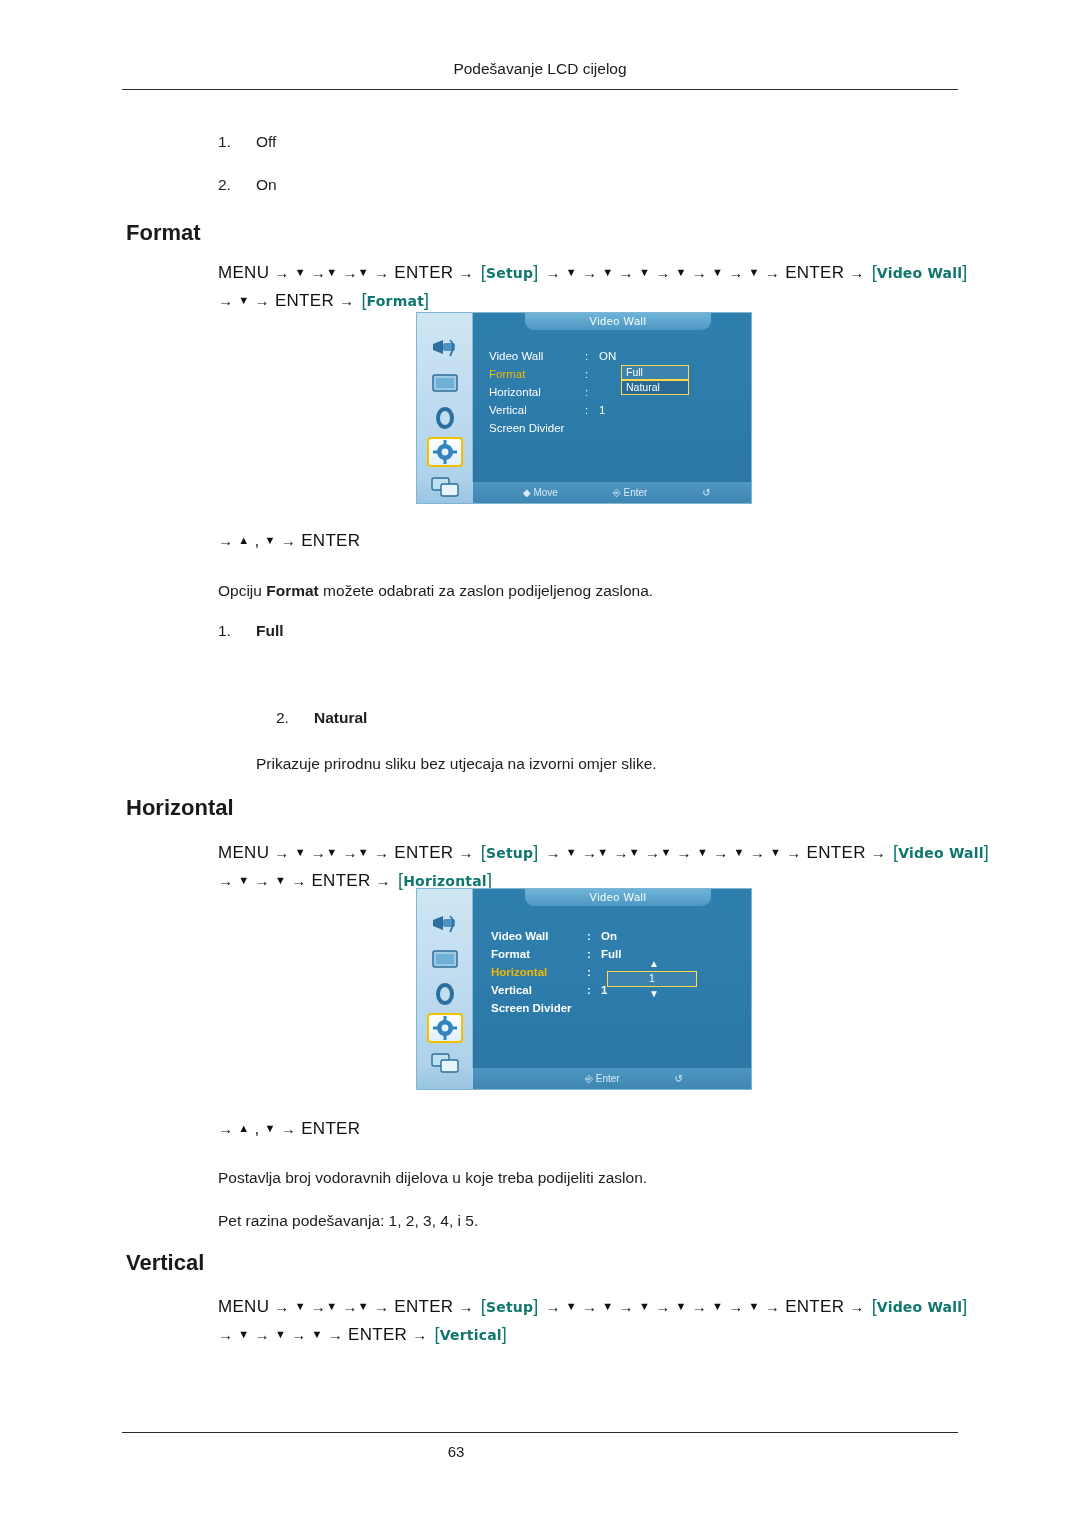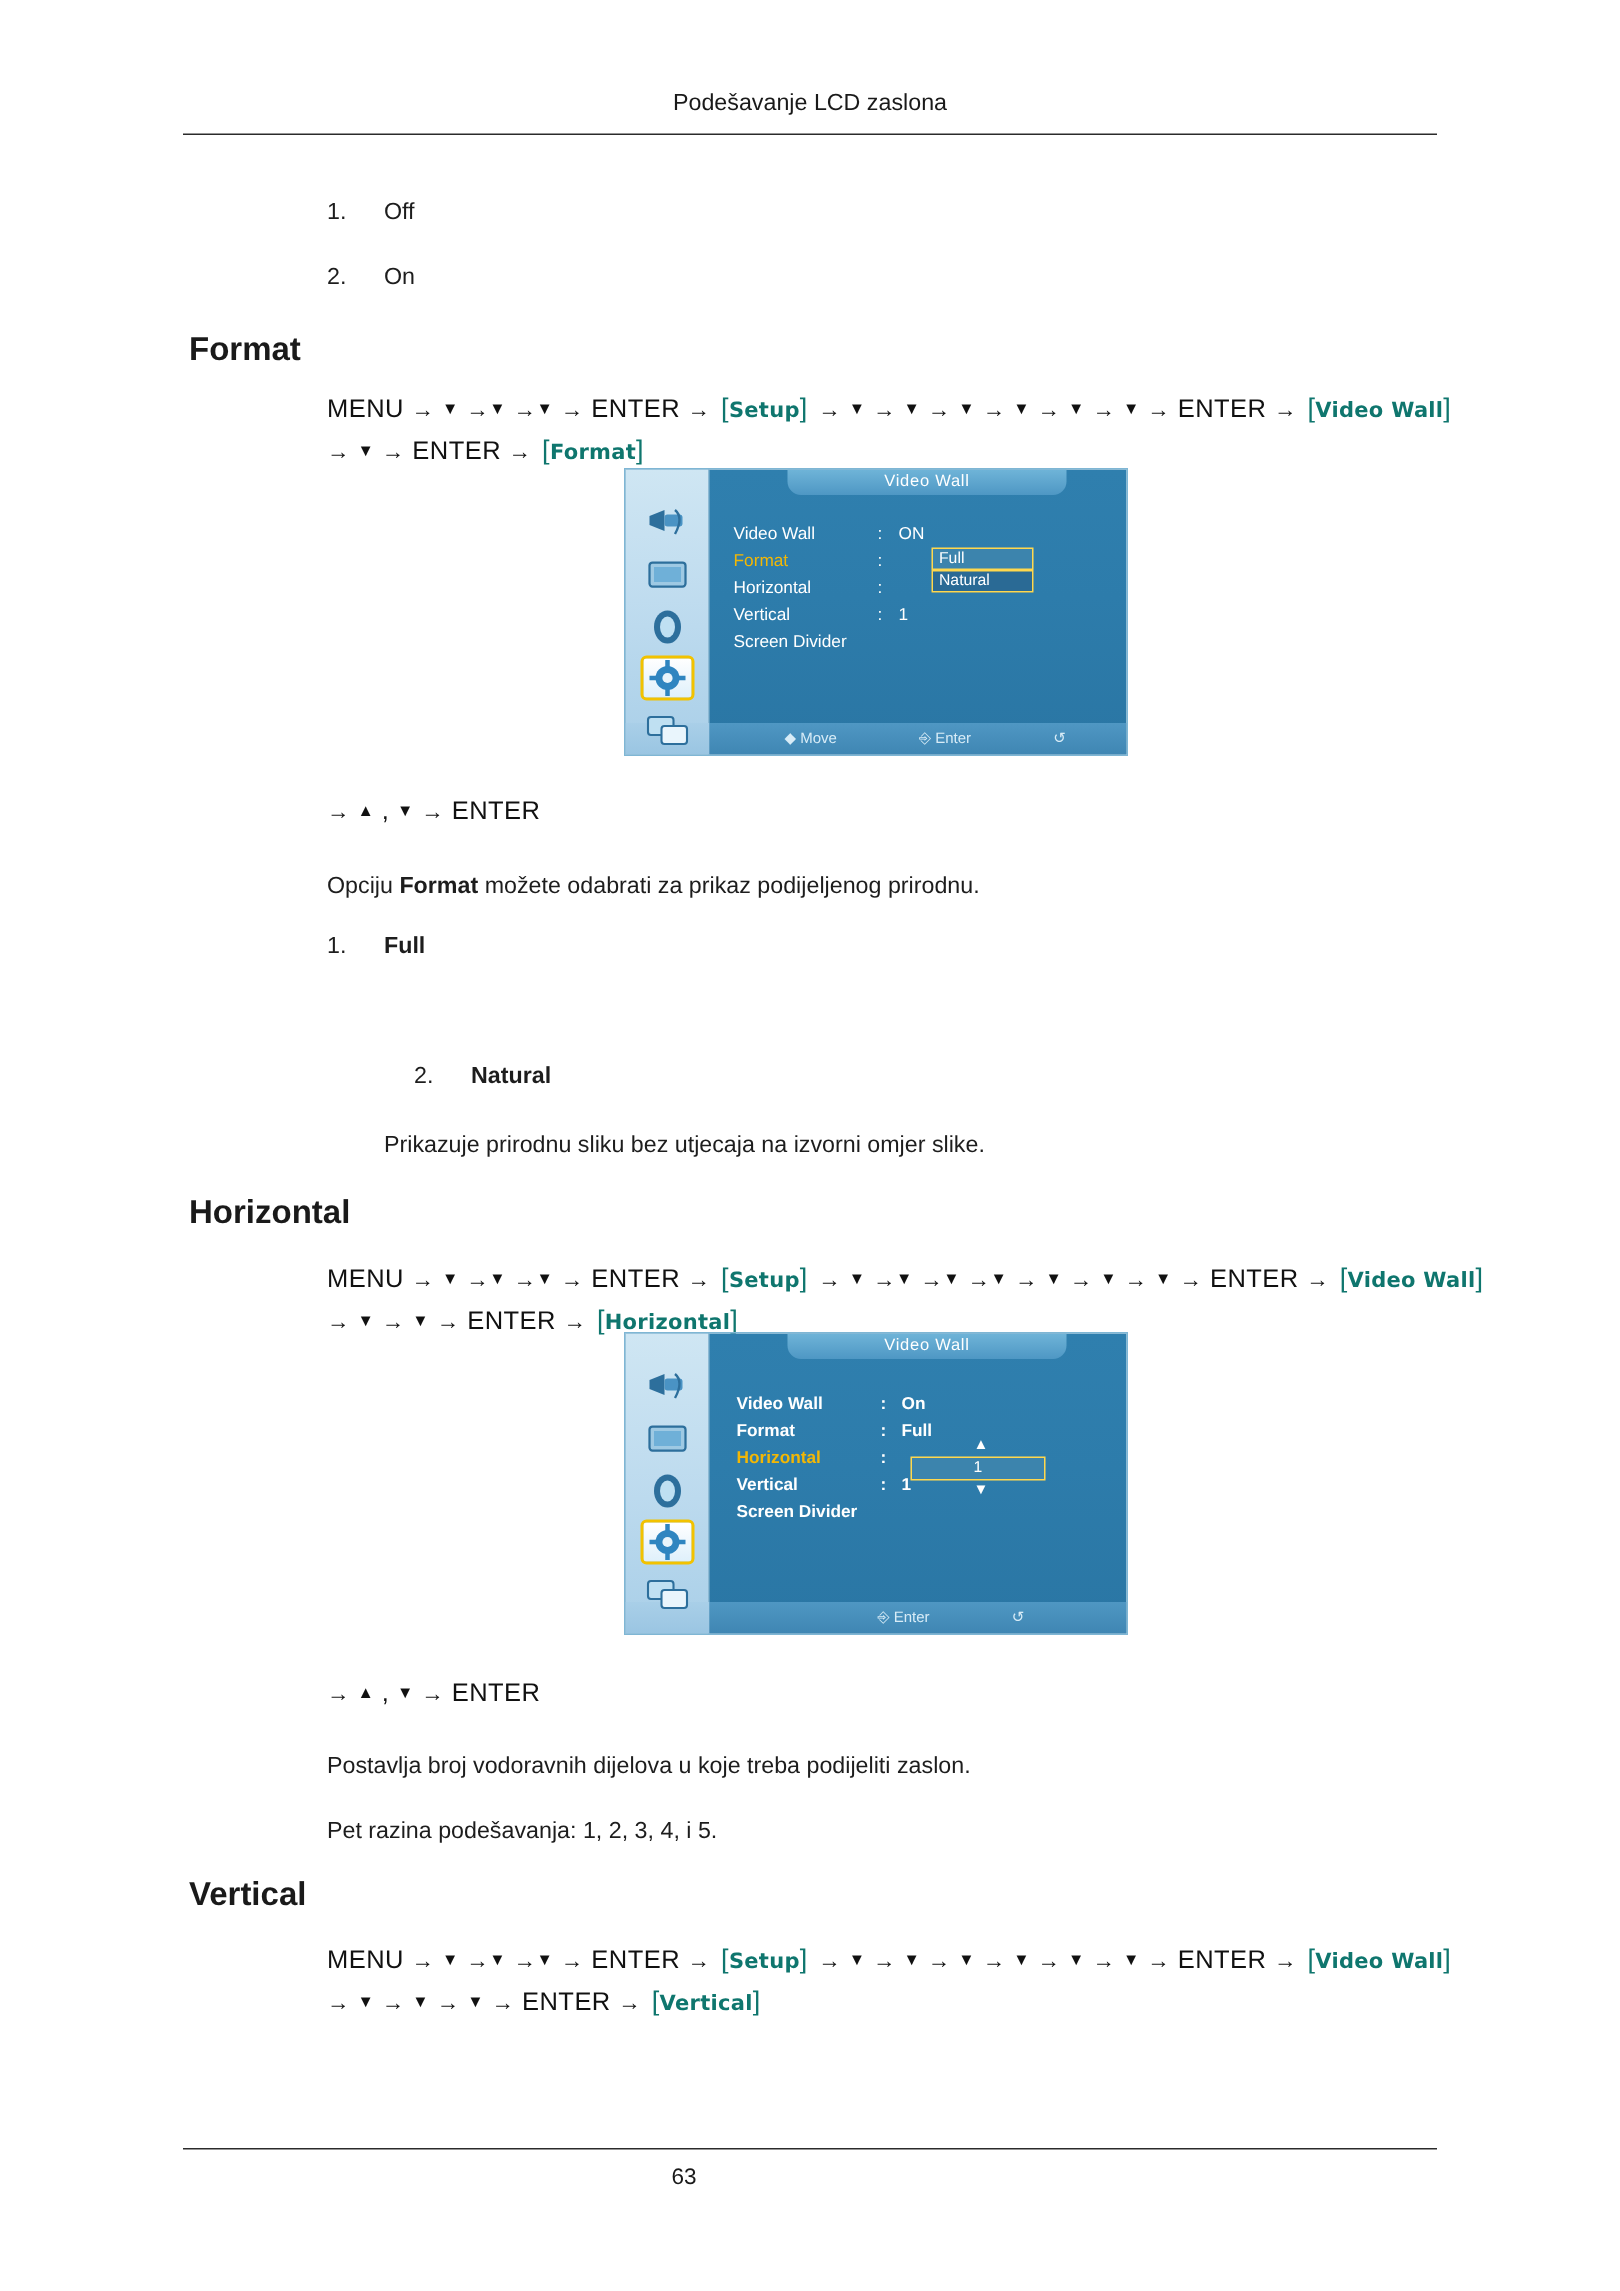--- a/index.html
+++ b/index.html
@@ -210,21 +210,21 @@
     color: #ffffff;
     font-size: 10px;
     line-height: 10px;
   }
 </style>
 </head>
 <body>
 
 <div class="page">
 
-  <div class="header">Podešavanje LCD zaslona</div>
+  <div class="header">Podešavanje LCD cijelog</div>
   <div class="header-rule"></div>
 
   <div class="numlist" style="left:218px; top:133px;">
     <span class="num">1.</span><span>Off</span>
   </div>
   <div class="numlist" style="left:218px; top:176px;">
     <span class="num">2.</span><span>On</span>
   </div>
 
   <div class="h2" style="top:220px;">Format</div>
@@ -314,21 +314,21 @@
       <span>⎆ <span>Enter</span></span>
       <span>↺ </span>
     </div>
   </div>
 
   <div class="path" style="top:531px;">
     <span class="arrow">→</span> <span class="up">▲</span> , <span class="dn">▼</span> <span class="arrow">→</span> ENTER
   </div>
 
   <div class="para" style="left:218px; top:578px; width:760px;">
-    <span>Opciju </span><b>Format</b><span> možete odabrati za prikaz podijeljenog prirodnu.</span>
+    <span>Opciju </span><b>Format</b><span> možete odabrati za zaslon podijeljenog zaslona.</span>
   </div>
 
   <div class="numlist" style="left:218px; top:622px;">
     <span class="num">1.</span><b>Full</b>
   </div>
 
   <div class="numlist" style="left:232px; top:709px;margin-left:44px;">
     <span class="num">2.</span><b>Natural</b>
   </div>
   <div class="para" style="left:256px; top:751px; width:740px;">Prikazuje prirodnu sliku bez utjecaja na izvorni omjer slike.</div>

